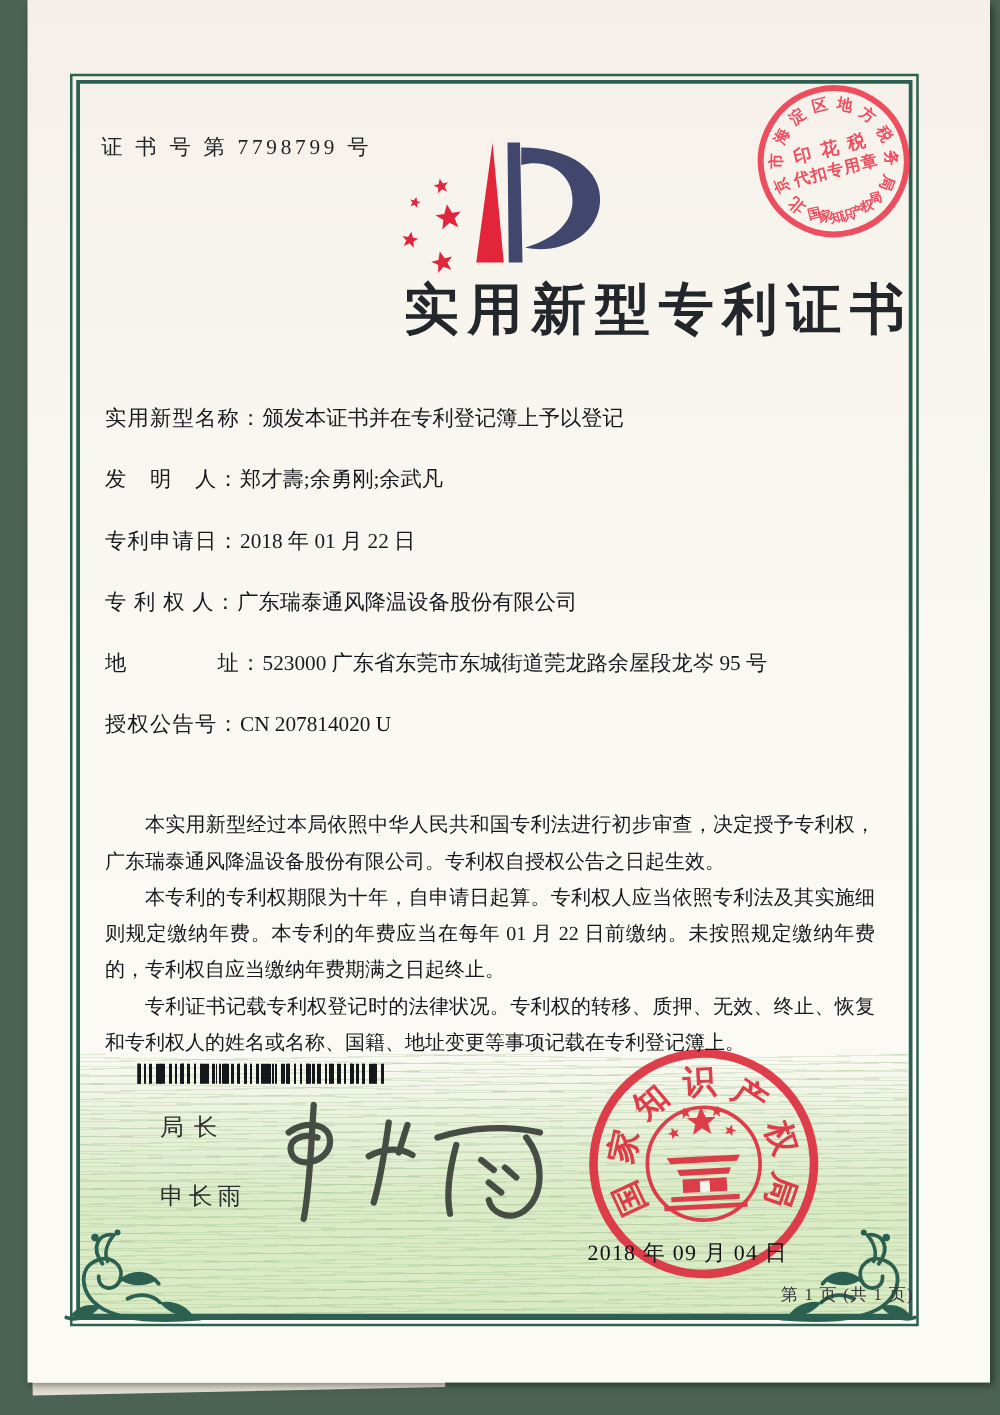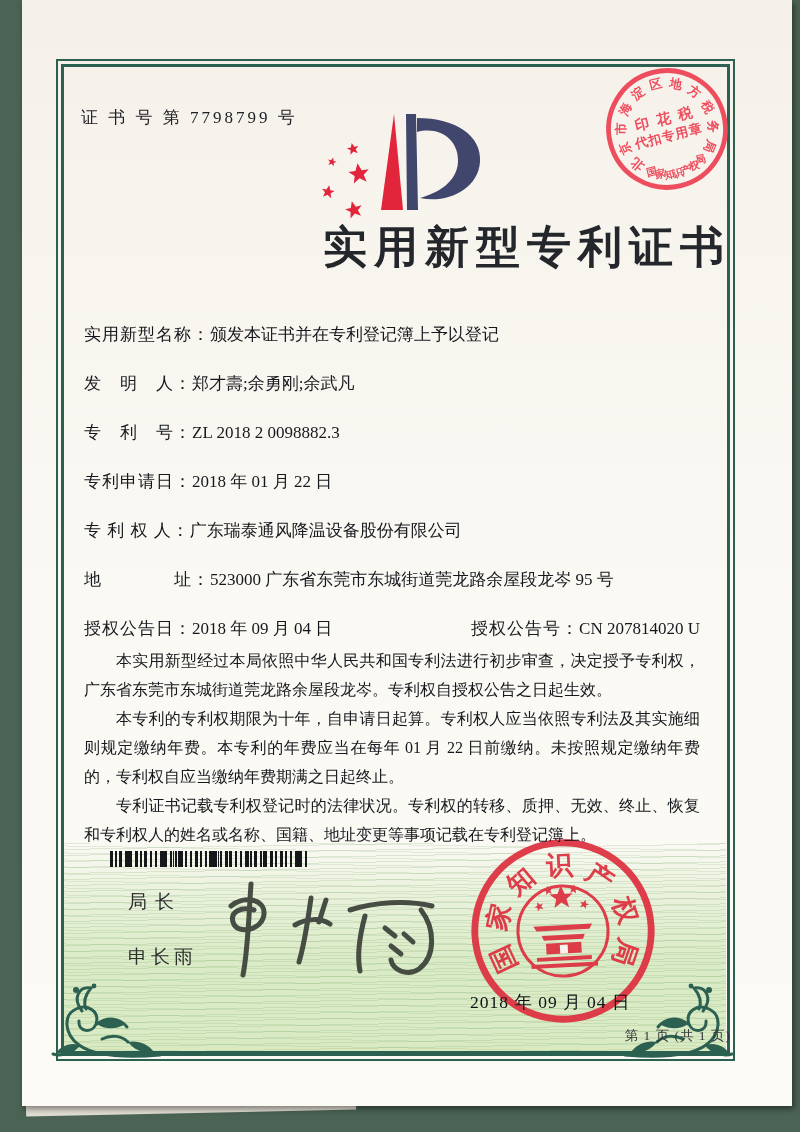--- a/index.html
+++ b/index.html
@@ -151,32 +151,30 @@
         <polygon points="88,4 98,4 100,100 89,100"></polygon>
         <path d="M99 8 C 138 8, 164 26, 162 52 C 160 80, 128 94, 102 88 C 120 83, 139 72, 140 52 C 141 30, 122 16, 99 22 Z"></path>
       </g>
     </svg>
 
     <div class="title">实用新型专利证书</div>
 
     <div class="fields">
       <div class="frow"><span class="lbl">实用新型名称：</span><span>颁发本证书并在专利登记簿上予以登记</span></div>
       <div class="frow"><span class="lbl">发　明　人：</span><span>郑才壽;余勇刚;余武凡</span></div>
-      <div class="frow"><span class="lbl">专　利　号：</span><span>ZL 2018 2 0098882.3</span></div>
       <div class="frow"><span class="lbl">专利申请日：</span><span>2018 年 01 月 22 日</span></div>
       <div class="frow"><span class="lbl">专 利 权 人：</span><span>广东瑞泰通风降温设备股份有限公司</span></div>
       <div class="frow"><span class="lbl">地　　　　址：</span><span>523000 广东省东莞市东城街道莞龙路余屋段龙岑 95 号</span></div>
       <div class="frow dual">
-        <span><span class="lbl">授权公告日：</span><span>2018 年 09 月 04 日</span></span>
         <span><span class="lbl">授权公告号：</span><span>CN 207814020 U</span></span>
       </div>
     </div>
 
     <div class="paras">
-      <p>本实用新型经过本局依照中华人民共和国专利法进行初步审查，决定授予专利权，广东省东莞市东城街道莞龙路余屋段龙岑。专利权自授权公告之日起生效。</p>
+      <p>本实用新型经过本局依照中华人民共和国专利法进行初步审查，决定授予专利权，广东瑞泰通风降温设备股份有限公司。专利权自授权公告之日起生效。</p>
       <p>本专利的专利权期限为十年，自申请日起算。专利权人应当依照专利法及其实施细则规定缴纳年费。本专利的年费应当在每年 01 月 22 日前缴纳。未按照规定缴纳年费的，专利权自应当缴纳年费期满之日起终止。</p>
       <p>专利证书记载专利权登记时的法律状况。专利权的转移、质押、无效、终止、恢复和专利权人的姓名或名称、国籍、地址变更等事项记载在专利登记簿上。</p>
     </div>
 
     <div class="barcode"></div>
 
     <div class="signer-title">局长</div>
     <div class="signer-name">申长雨</div>
 
     <svg class="signature" width="235" height="112" viewBox="0 0 235 112">

